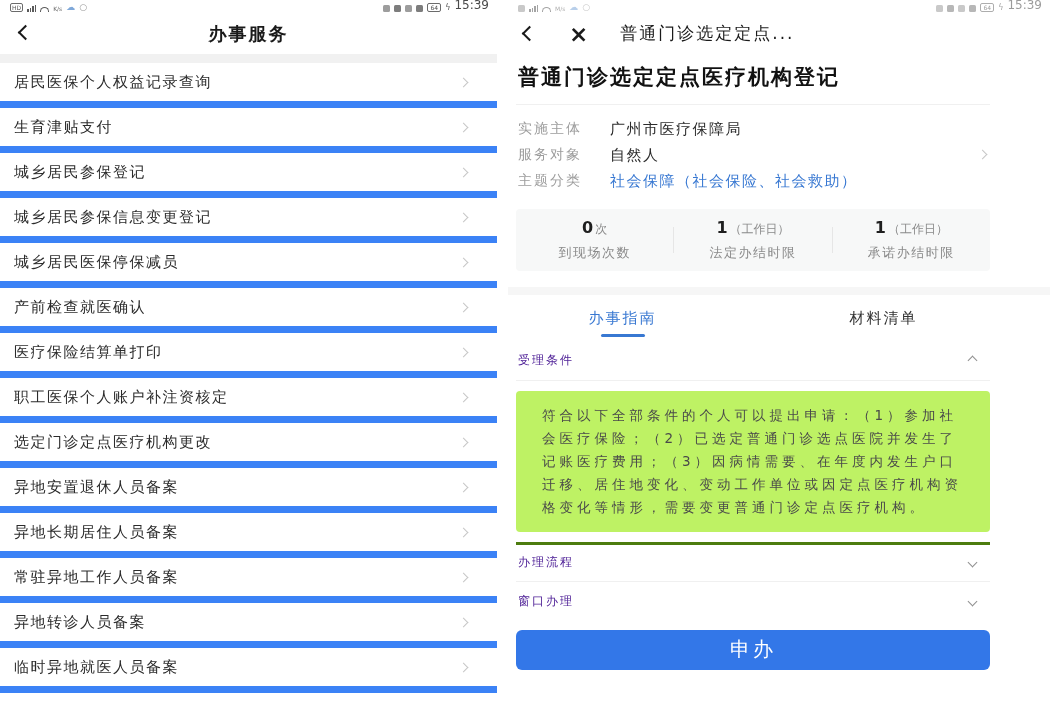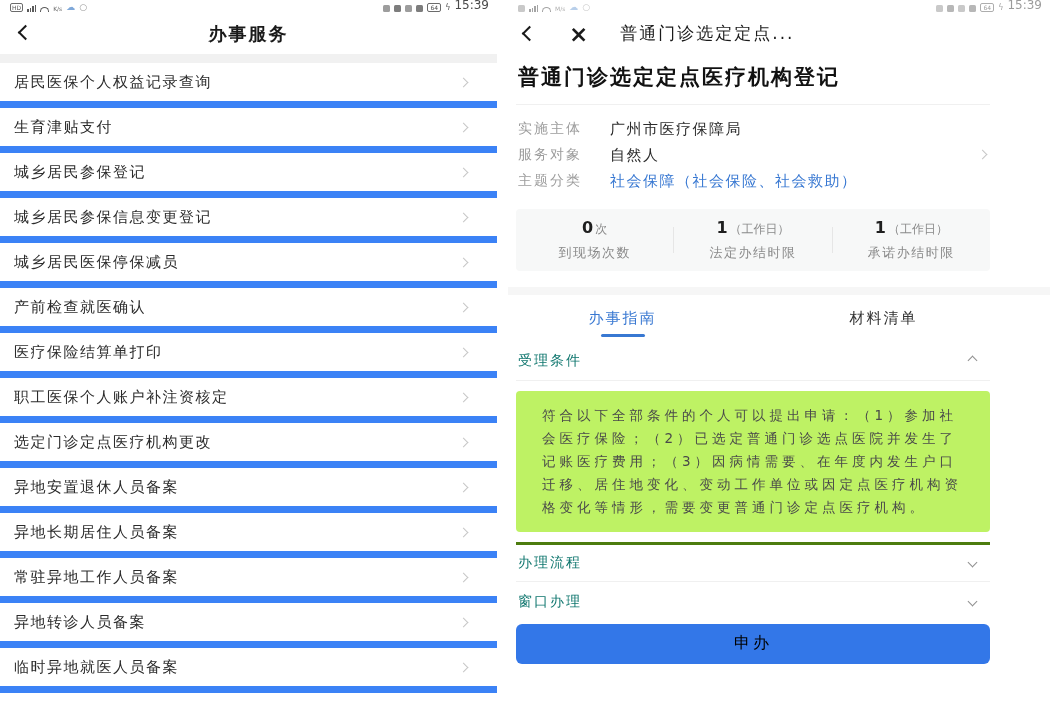--- a/index.html
+++ b/index.html
@@ -69,30 +69,30 @@
   .stat-label { font-size:13px; color:#8a8a8a; margin-top:6px; letter-spacing:1.5px; }
   .stat-div { width:1px; height:26px; background:#e6e6e6; flex:none; }
   .rband { width:542px; height:8px; background:#f6f6f6; margin:16px 0 0 -8px; }
   .tabs { display:flex; height:46px;gap:48px; }
   .tab { flex:1; display:flex; flex-direction:column; align-items:center; justify-content:center; position:relative; cursor:pointer; }
   .tab-label { font-size:15px; color:#333; letter-spacing:2px; }
   .tab.active .tab-label { color:#3878d2; }
   .tab-underline { position:absolute; bottom:4px; width:44px; height:3px; border-radius:2px; background:#3878d2; display:none; }
   .tab.active .tab-underline { display:block; }
   .sect { height:40px; display:flex; align-items:center; justify-content:space-between; padding:0 14px 0 2px; cursor:pointer; }
-  .sect-title { font-size:14px; color:#0f766e; letter-spacing:2px; }
+  .sect-title { font-size:12px; color:#4c1d95; letter-spacing:2px; }
   .sect.bordered { border-bottom:1px solid #f0f0f0; }
   .sect-body {
     margin:10px 0 2px 0; background:#bef264; border-radius:4px;
     padding:13px 26px; font-size:13.5px; color:#4a4a4a; line-height:1.7; letter-spacing:4px;
   }
   .sect-gap { height:8px; }
   .apply-btn {
-    margin-top:2px; height:40px; width:100%; background:#3377e8; border:none; border-radius:6px;
-    color:#000000; font-size:16px; letter-spacing:3px; cursor:pointer; font-family:inherit;
+    margin-top:8px; height:40px; width:100%; background:#3377e8; border:none; border-radius:6px;
+    color:#ffffff; font-size:20px; letter-spacing:3px; cursor:pointer; font-family:inherit;
   }
 </style>
 </head>
 <body>
 
 <div class="canvas">
 
   <div class="phone-left">
     <div class="statusbar">
       <div class="sb-group">

